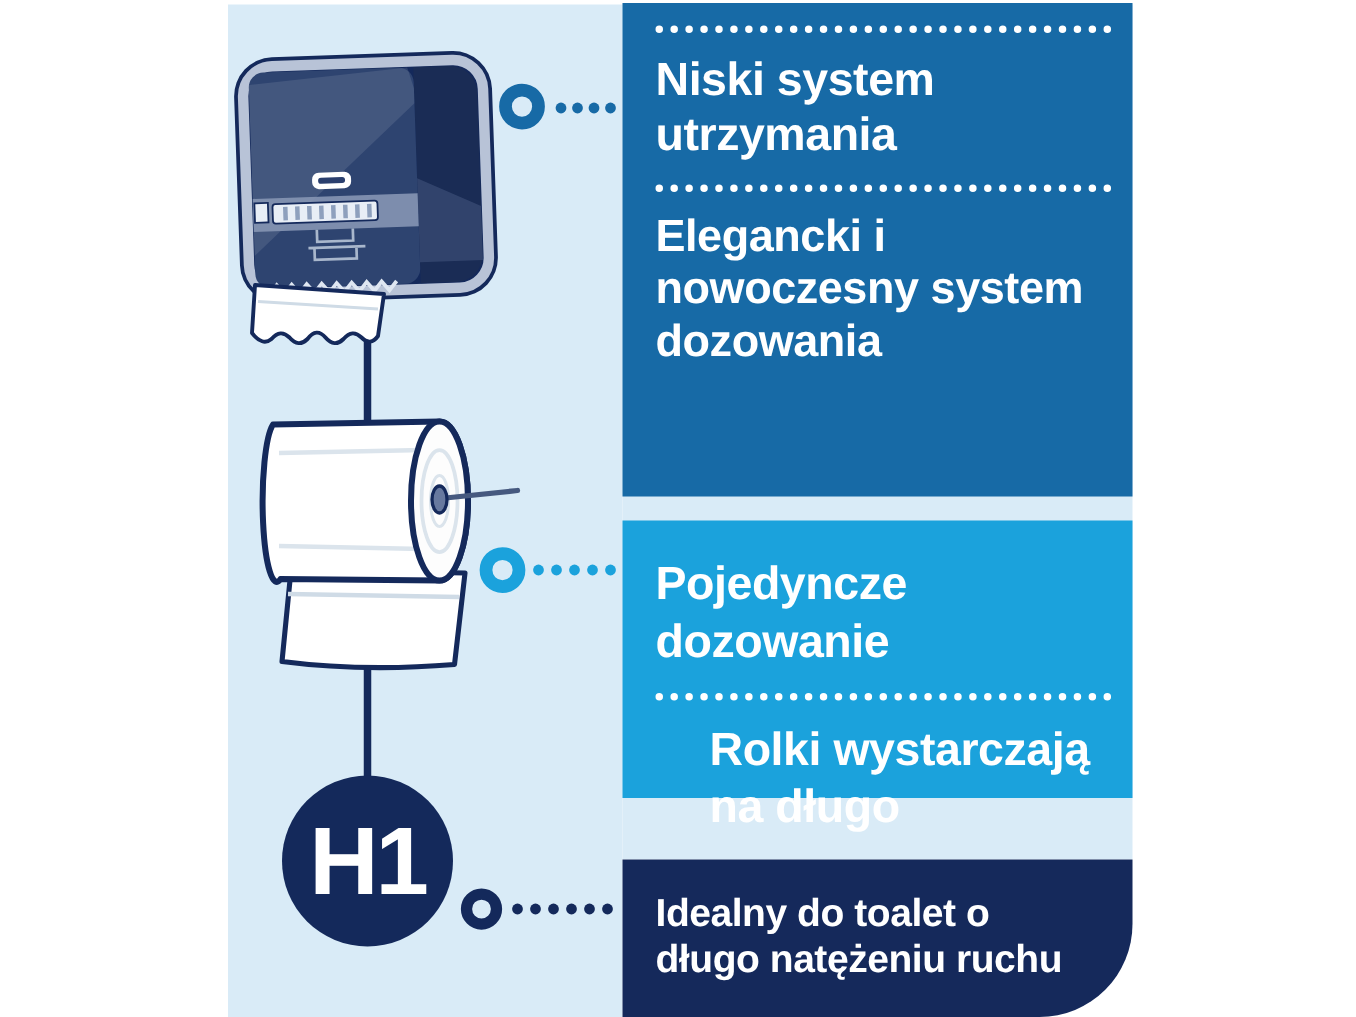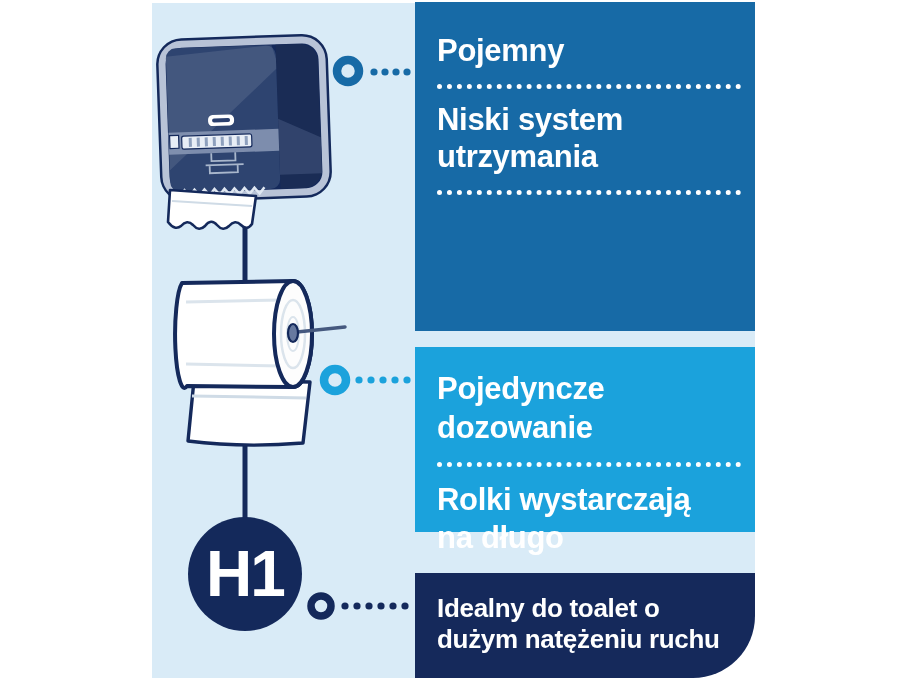--- a/index.html
+++ b/index.html
@@ -23,21 +23,21 @@
   .panel-2{top:347px;height:185px;background:var(--panel2,#1ba2dc);}
   .panel-3{top:573px;height:105px;background:var(--panel3,#15295b);border-bottom-right-radius:62px;}
   .feature{
     font-weight:bold;font-size:31px;line-height:37px;letter-spacing:-0.3px;
     white-space:pre-line;margin:0;
   }
   .panel-1 .f1{padding-top:30px;}
   .panel-1 .f2{padding-top:12px;}
   .panel-1 .f3{padding-top:12px;font-size:30px;line-height:35px;}
   .panel-2 .f1{padding-top:22px;line-height:39px;}
-  .panel-2 .f2{padding-top:14px;line-height:38px;}
+  .panel-2 .f2{padding-top:14px;line-height:38px;margin-left:36px;}
   .panel-3 .f1{padding-top:20px;font-size:26px;line-height:31px;}
   .dotsep{
     height:0;border-bottom:5px dotted #ffffff;margin-top:15px;width:100%;
   }
   .illustration{position:absolute;left:152px;top:0;width:263px;height:678px;}
 </style>
 </head>
 <body>
 
 <div class="canvas">
@@ -119,33 +119,35 @@
       <circle cx="193" cy="606" r="3.6" fill="#14295b"></circle>
         <circle cx="205" cy="606" r="3.6" fill="#14295b"></circle>
       <circle cx="217" cy="606" r="3.6" fill="#14295b"></circle>
         <circle cx="229" cy="606" r="3.6" fill="#14295b"></circle>
       <circle cx="241" cy="606" r="3.6" fill="#14295b"></circle>
         <circle cx="253" cy="606" r="3.6" fill="#14295b"></circle>
     </g>
   </svg>
 
   <div class="panel panel-1">
-    <p class="feature f1">Pojemny</p>
     <div class="dotsep"></div>
     <p class="feature f2">Niski system
 utrzymania</p>
     <div class="dotsep"></div>
+    <p class="feature f3">Elegancki i
+nowoczesny system
+dozowania</p>
   </div>
 
   <div class="panel panel-2">
     <p class="feature f1">Pojedyncze
 dozowanie</p>
     <div class="dotsep"></div>
     <p class="feature f2">Rolki wystarczają
 na długo</p>
   </div>
 
   <div class="panel panel-3">
     <p class="feature f1">Idealny do toalet o
-dużym natężeniu ruchu</p>
+długo natężeniu ruchu</p>
   </div>
 
 </div>
 
 </body></html>

